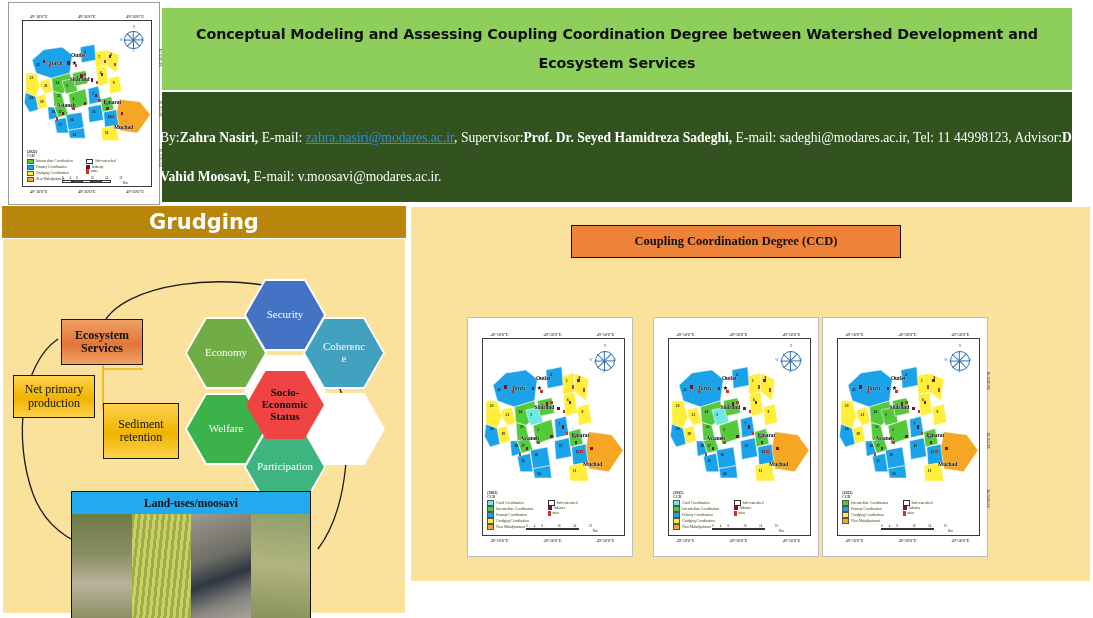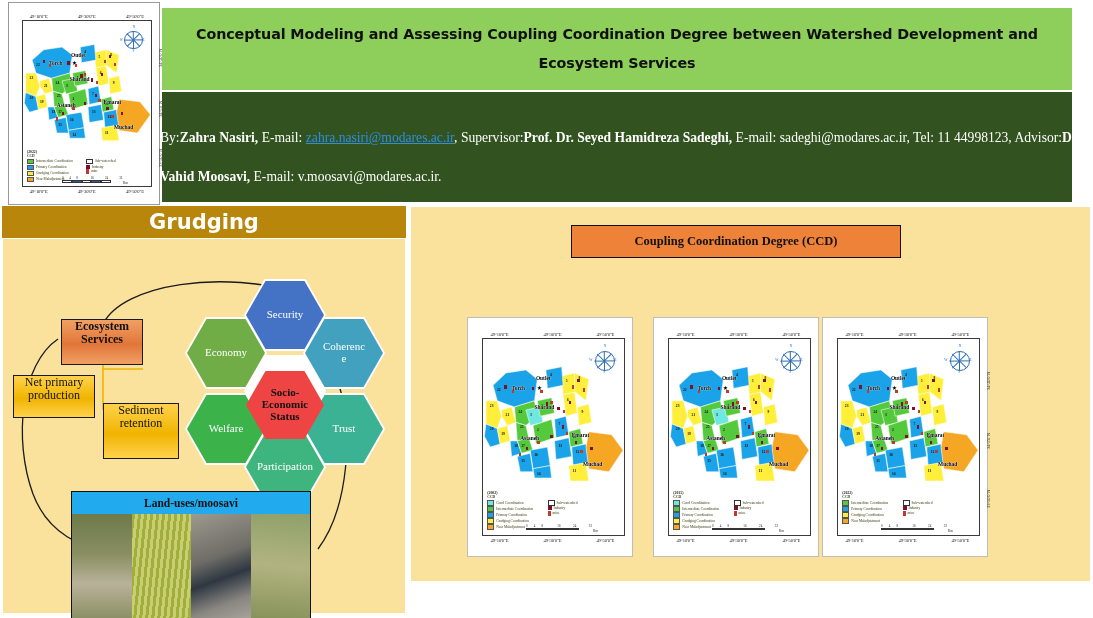--- a/index.html
+++ b/index.html
@@ -70,21 +70,21 @@
   .sect-hd span{font-family:"DejaVu Sans",sans-serif;font-weight:bold;font-size:21px;color:#ffffff;}
   .sect-body{background:#fae29c;border:1px solid #ffffff;box-sizing:border-box;position:relative;}
 
   #methods{left:2px;top:206px;width:404px;height:410px;}
   #methods .sect-body{height:376px;}
   #outcomes{left:410px;top:206px;width:681px;height:410px;}
   #outcomes .sect-body{height:376px;}
 
   
   .mbox{position:absolute;box-sizing:border-box;border:1.6px solid #1a1a1a;
-        display:flex;align-items:flex-start;justify-content:center;text-align:center;
+        display:flex;align-items:center;justify-content:center;text-align:center;
         font-weight:bold;color:#111;line-height:1.12;z-index:6;}
   .mbox.orange{background:linear-gradient(180deg,#f0a064,#e2763a 55%,#f0a064);}
   .mbox.gold{background:linear-gradient(180deg,#ffd24d,#f0b400 55%,#ffd24d);}
   .lubox{position:absolute;z-index:6;border:1.4px solid #111;box-sizing:border-box;}
   .lubox .cap{height:22px;background:#22aaee;display:flex;align-items:center;justify-content:center;
               font-weight:bold;font-size:11.5px;color:#111;}
   .luphotos{display:flex;height:116px;}
   .luphotos div{flex:1;}
   .p1{background:
      linear-gradient(180deg,#6d7a4a 0%,#8a8f63 35%,#b9b29a 60%,#7d8453 100%);}
@@ -353,23 +353,20 @@
 Economic
 Status</span>
         </div>
 
       <div class="hexwrap" style="left:182px;top:154px;"></div>
       <div class="hex" style="left:184px;top:156px;background:#3cb24b;">
         <span style="white-space:pre-line;">Welfare</span>
         </div>
 
       <div class="hexwrap" style="left:300px;top:154px;"></div>
-      <div class="hex" style="left:302px;top:156px;background:#3cb295;">
-        <span style="white-space:pre-line;">Trust</span>
-        </div>
 
       <div class="hexwrap" style="left:241px;top:192px;"></div>
       <div class="hex" style="left:243px;top:194px;background:#3eb57e;">
         <span style="white-space:pre-line;">Participation</span>
         </div>
 
       <div class="lubox" style="left:68px;top:252px;width:240px;height:140px;">
         <div class="cap">Land-uses/moosavi</div>
         <div class="luphotos">
           <div class="p1"></div>

